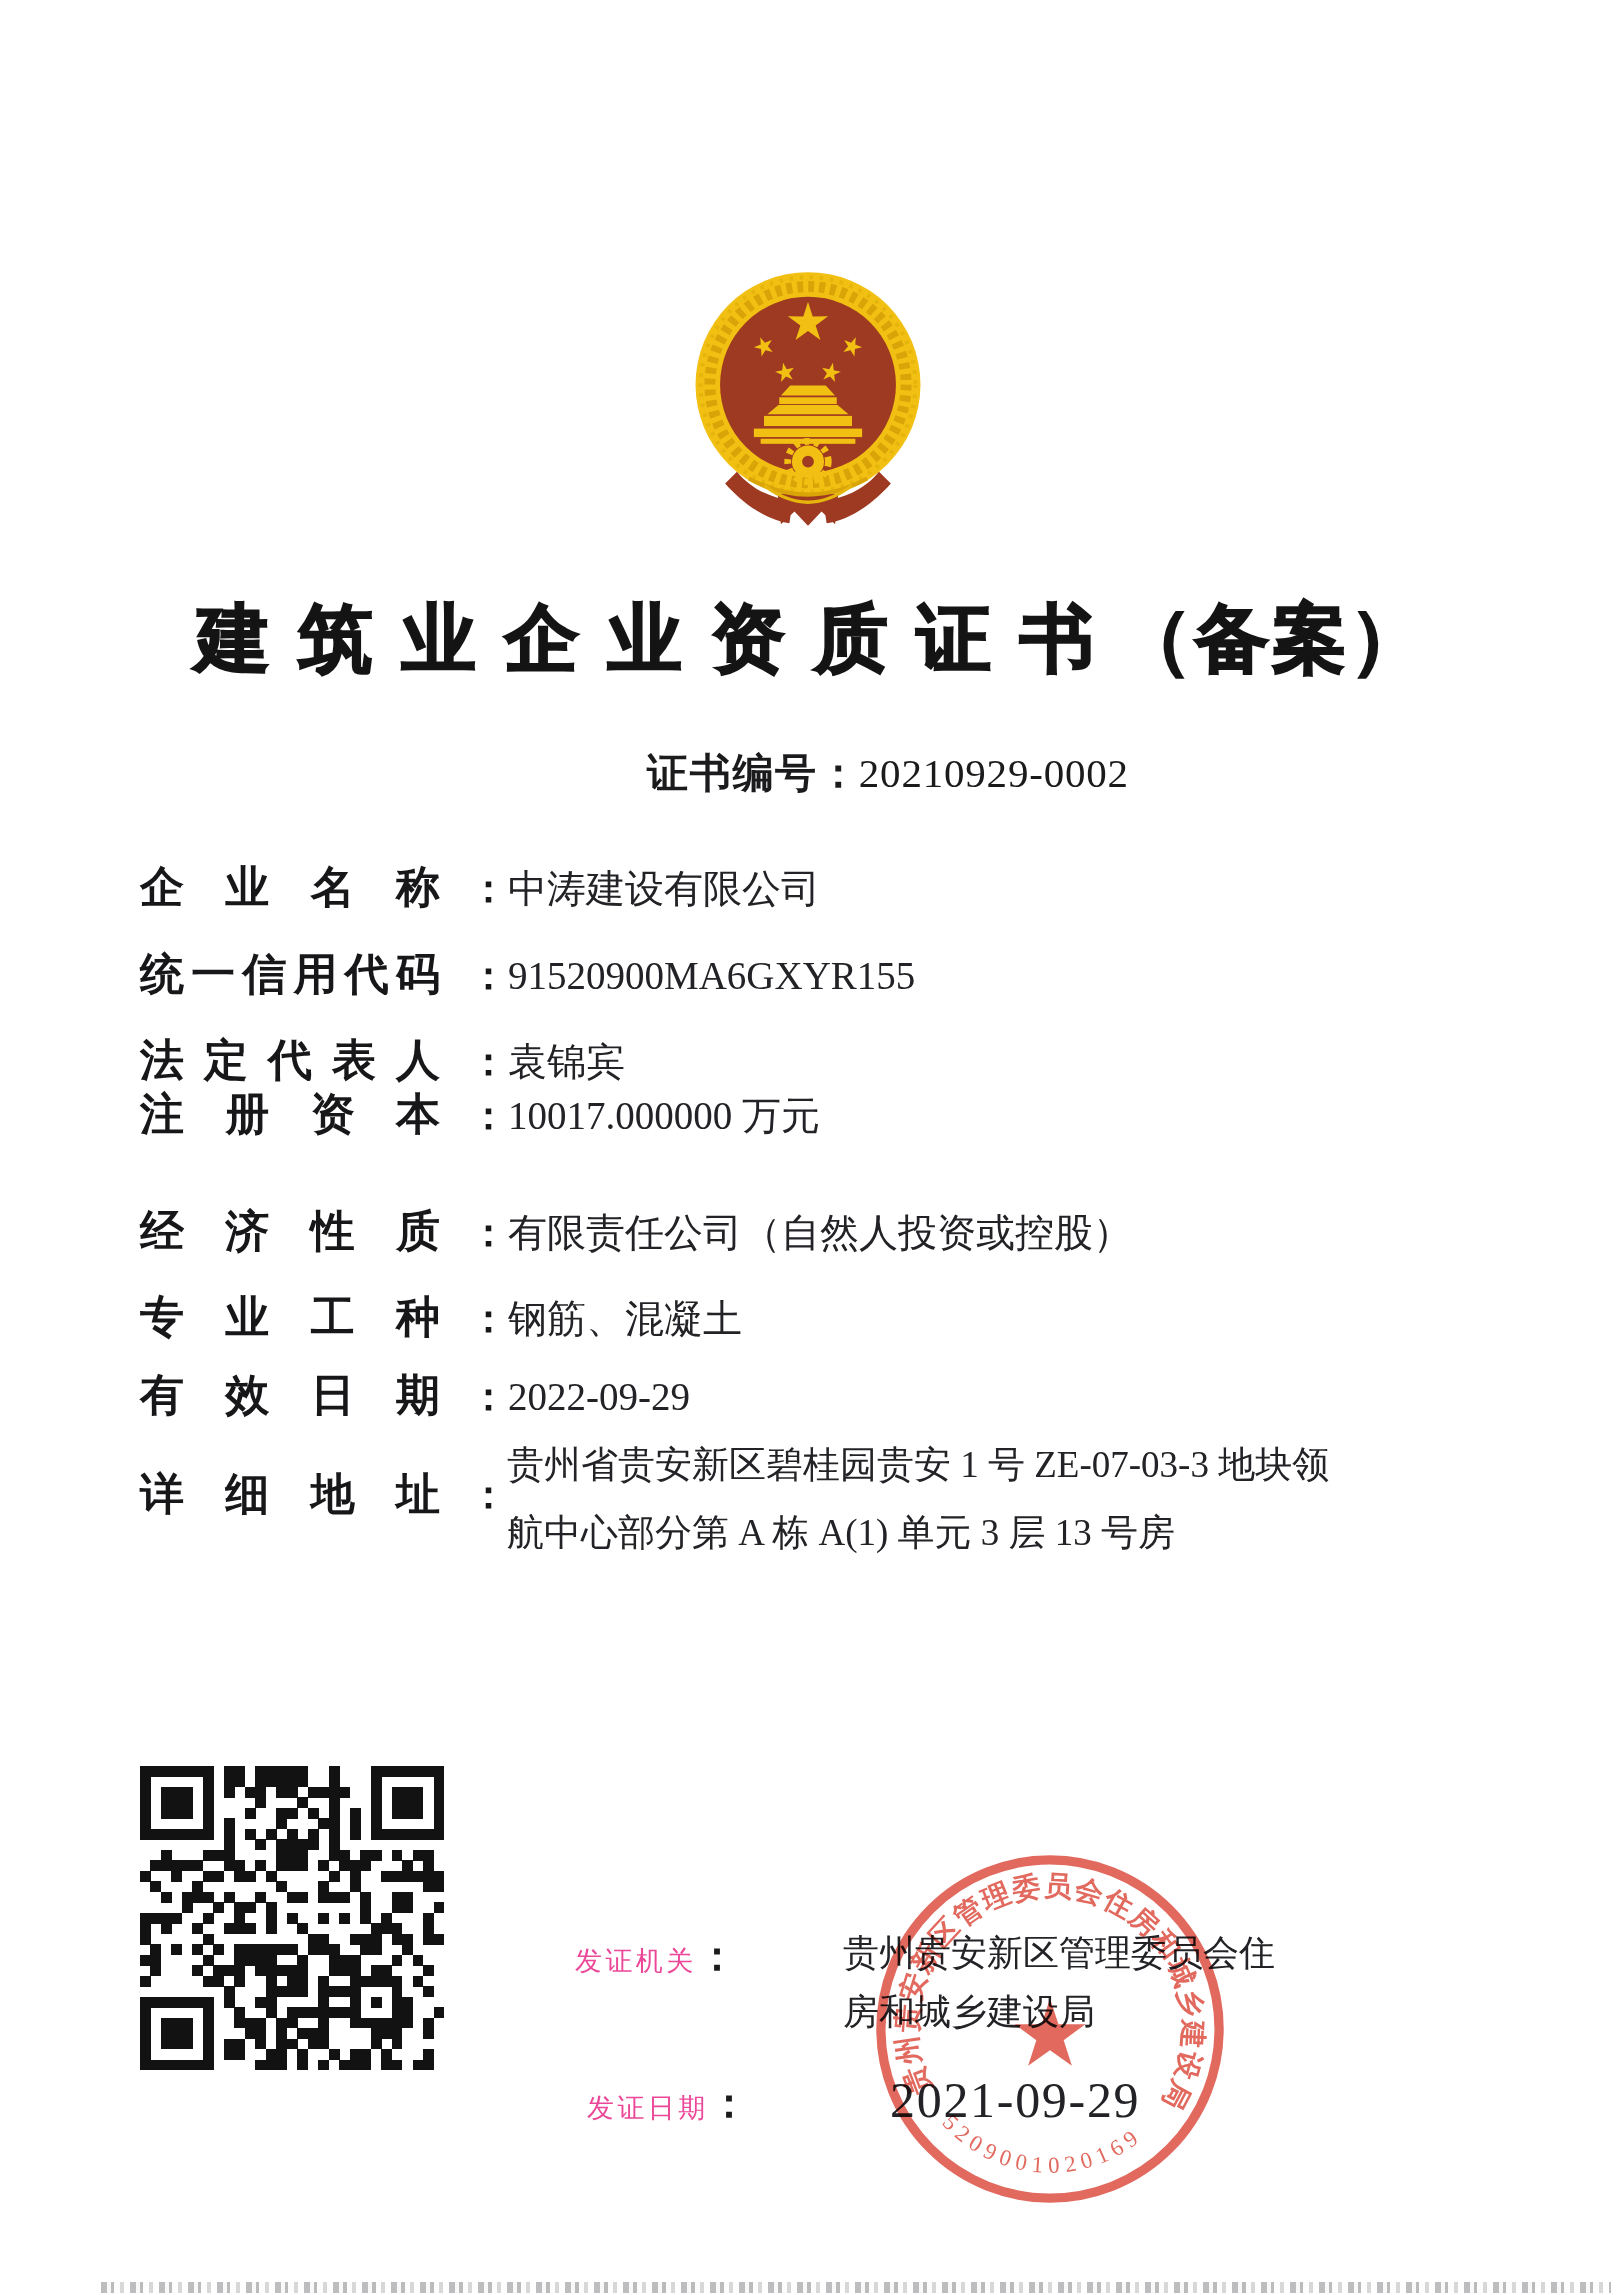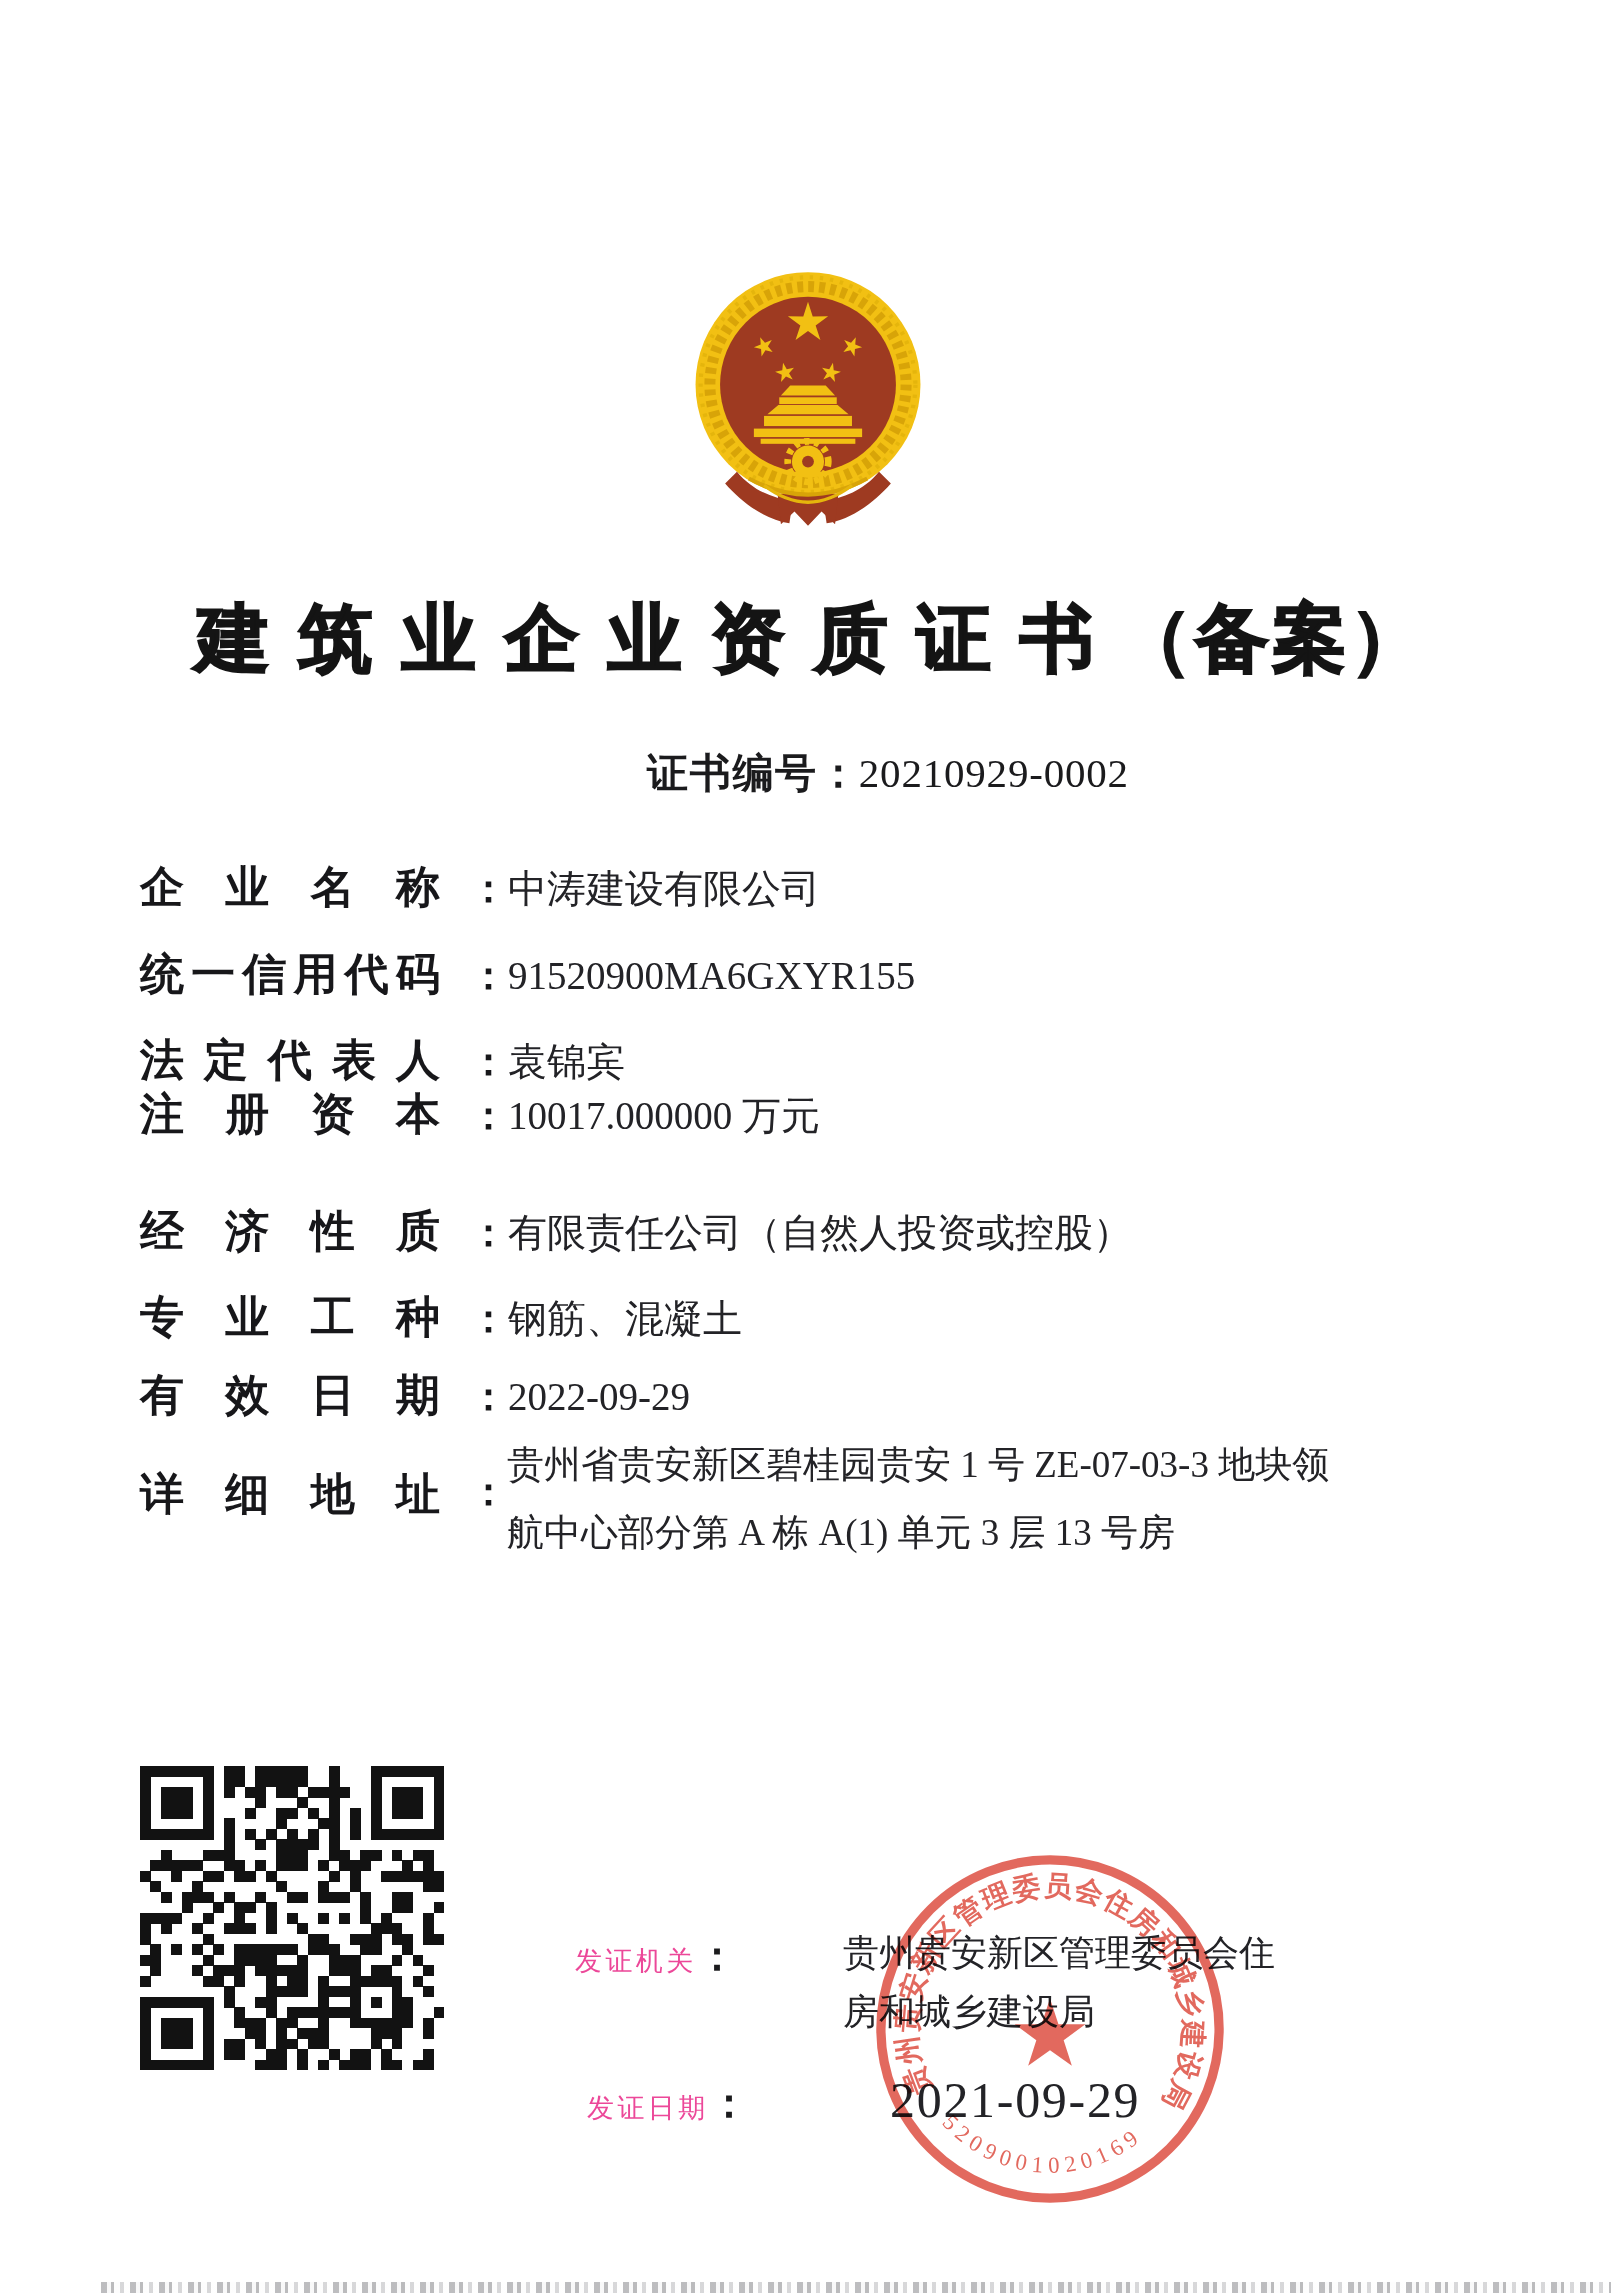--- a/index.html
+++ b/index.html
@@ -30,21 +30,21 @@
   .certno-value{font-size:41px;letter-spacing:0.8px;}
 
   
   .frow{position:absolute;left:140px;display:flex;align-items:baseline;}
   .flabel{
     display:inline-block;width:300px;font-size:44px;font-weight:bold;
     text-align:justify;text-align-last:justify;white-space:nowrap;color:#17171a;
   }
   .fcolon{font-size:39px;font-weight:bold;margin-left:29px;width:39px;color:#17171a;}
   .fvalue{font-size:39px;color:#232327;white-space:nowrap;}
-  .addr-label-row{position:absolute;left:140px;top:1465px;display:flex;align-items:flex-start;}
+  .addr-label-row{position:absolute;left:140px;top:1465px;display:flex;align-items:center;}
   .addr-values{position:absolute;left:507px;top:1431px;font-size:37px;color:#232327;line-height:68px;white-space:nowrap;}
 
   
   .qr{position:absolute;left:140px;top:1760px;width:304px;height:316px;}
 
   
   .issuer-label-row{position:absolute;left:575px;top:1929px;display:flex;align-items:baseline;}
   .footer-label{font-size:27px;font-weight:normal;letter-spacing:3.4px;color:#ec4899;}
   .footer-colon{font-size:41px;font-weight:bold;}
   .issuer-value{position:absolute;left:843px;top:1924px;font-size:36px;line-height:59px;color:#232327;white-space:nowrap;}

